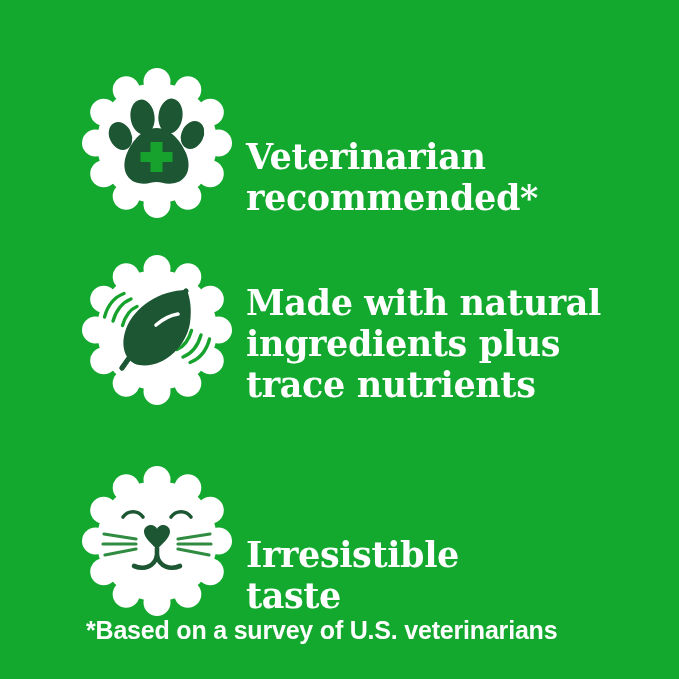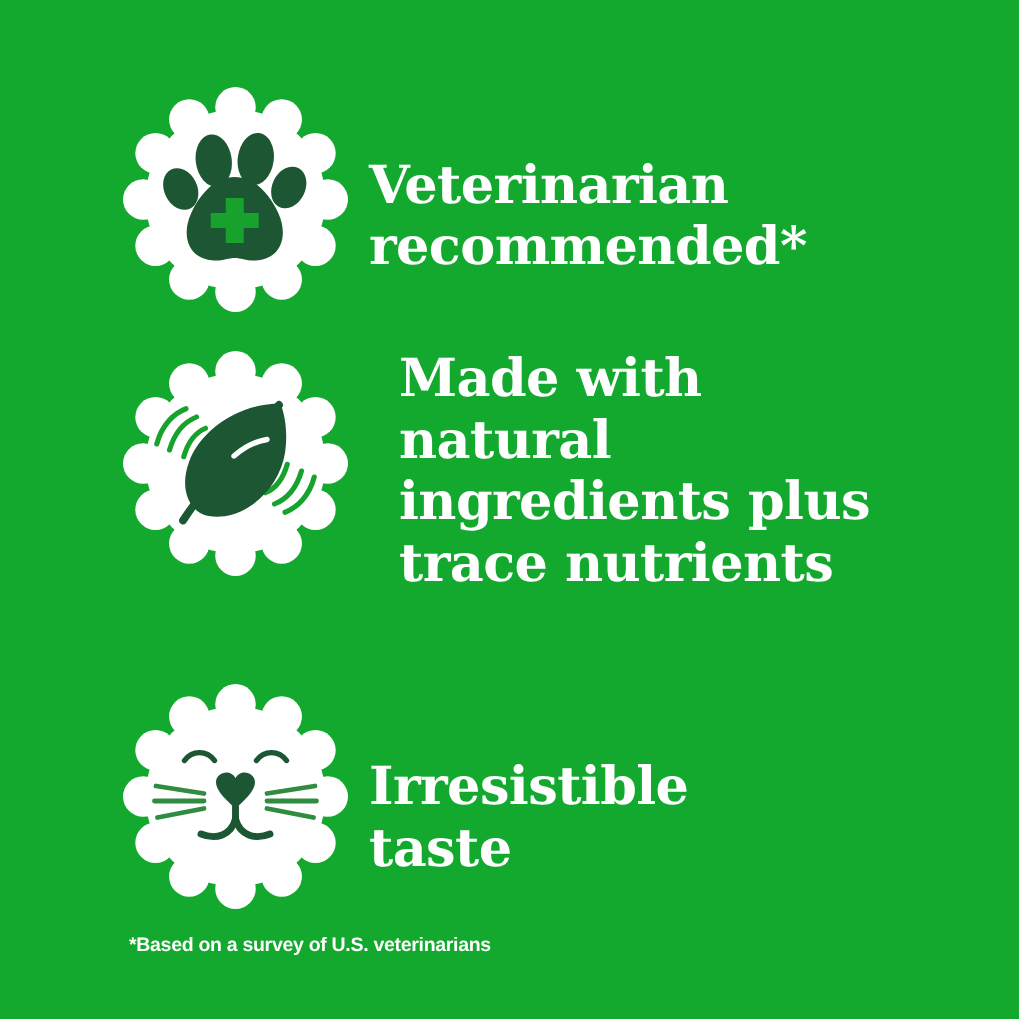--- a/index.html
+++ b/index.html
@@ -20,24 +20,24 @@
     inset: 0;
     background: #13A82E;
   }
 
   .feature-row {
     position: absolute;
     left: 0;
     width: 612px;
     height: 170px;
     display: flex;
-    align-items: center;
+    align-items: flex-end;
   }
   .row-1 { top: 48px; }
-  .row-2 { top: 224px; gap: 20px; }
+  .row-2 { top: 235px; }
   .row-3 { top: 446px; }
 
   .badge-wrap {
     position: relative;
     width: 150px;
     height: 150px;
     margin-left: 82px;
     flex: 0 0 150px;
   }
   .badge-svg {
@@ -61,21 +61,21 @@
   .row-2 .feature-text { padding-top: 10px; }
   .row-3 .feature-text { padding-top: 27px; }
 
   .footnote {
     position: absolute;
     left: 86px;
     top: 618px;
     color: #FFFFFF;
     font-family: "Liberation Sans", sans-serif;
     font-weight: bold;
-    font-size: 13px;
+    font-size: 25px;
     letter-spacing: -0.2px;
     line-height: 24px;
   }
 </style>
 </head>
 <body>
 
 <div class="panel">
 
   <div class="feature-row row-1">

